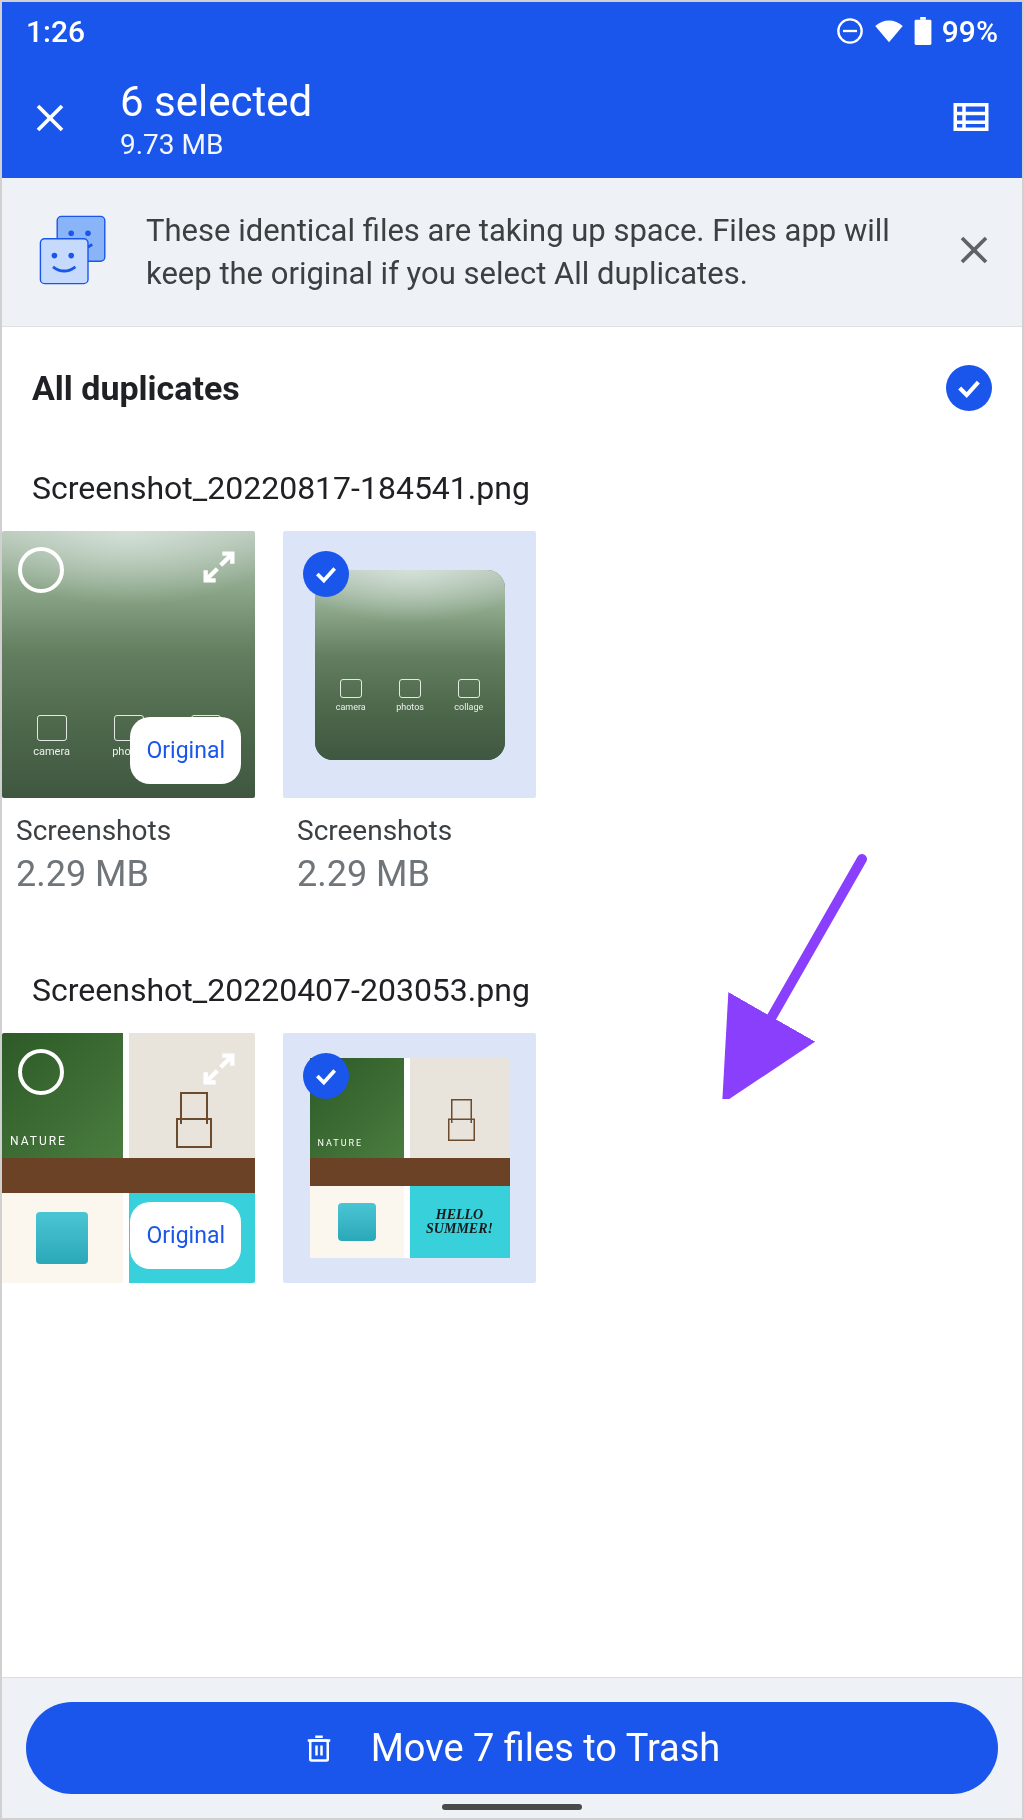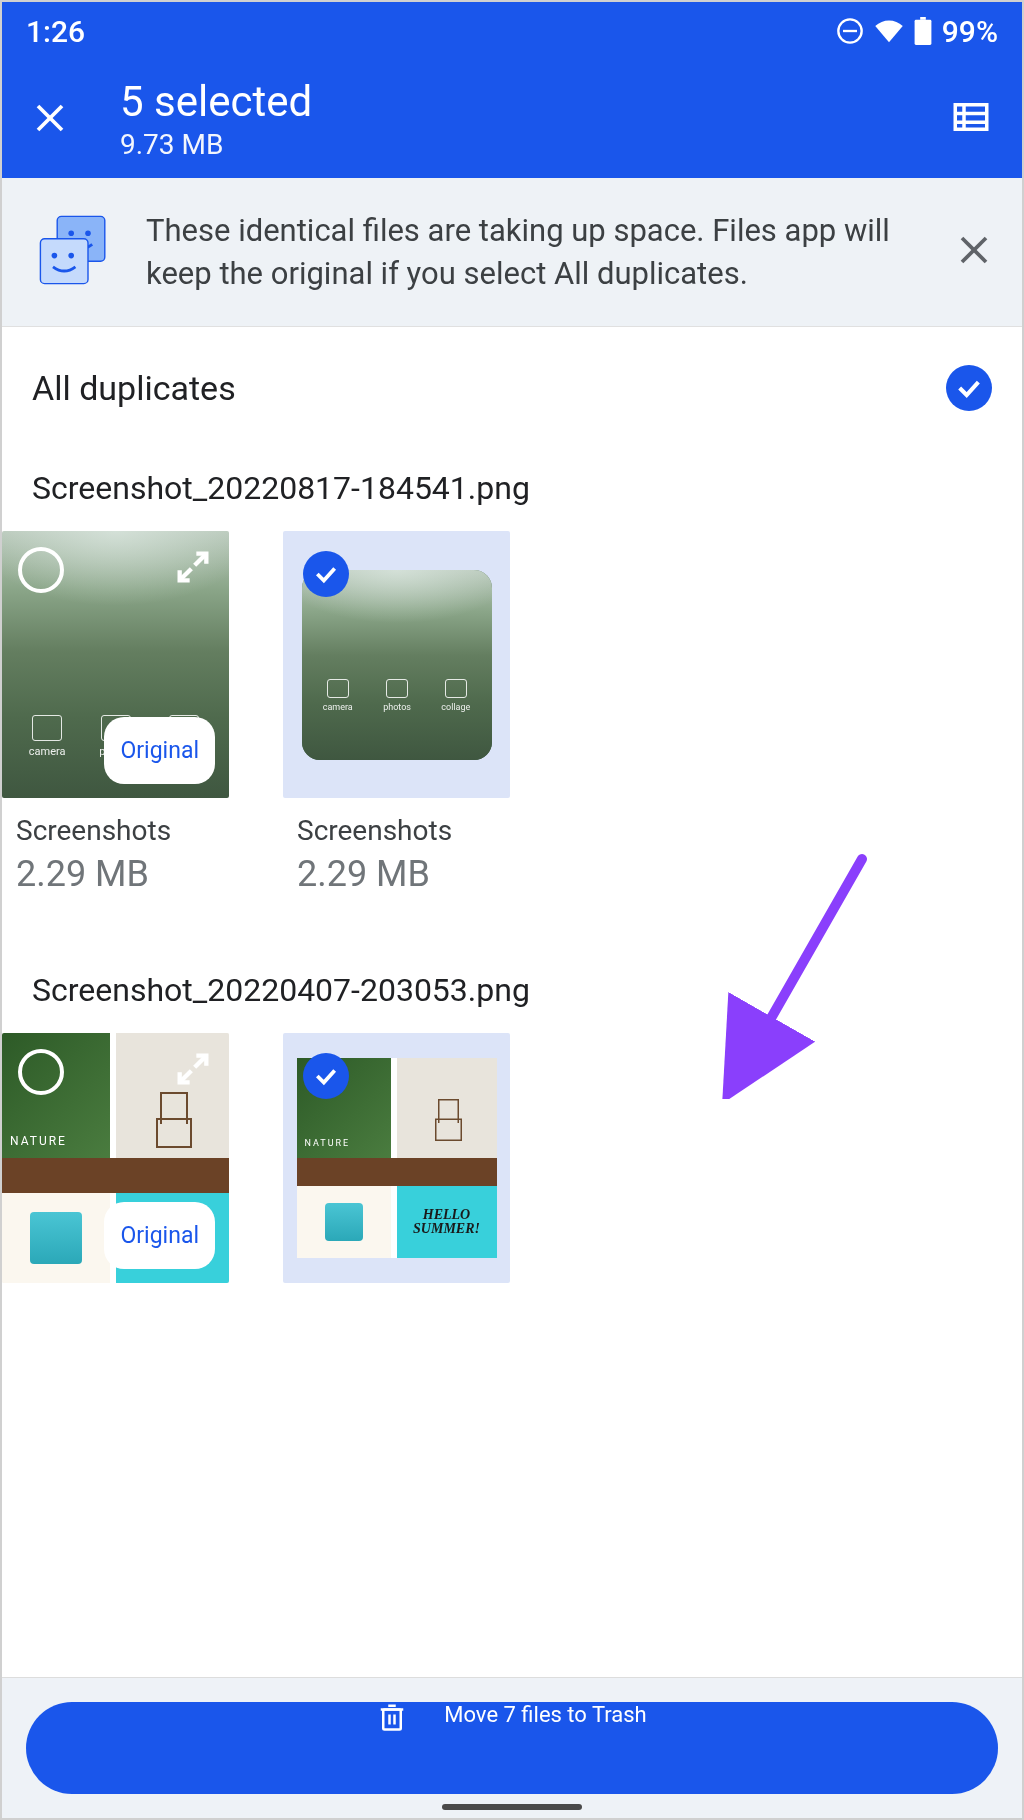--- a/index.html
+++ b/index.html
@@ -51,33 +51,33 @@
   }
   .banner-icon { flex-shrink: 0; margin-right: 30px; }
   .banner-text { flex: 1; font-size: 31px; color: #3c4043; line-height: 1.4; }
   .banner-close { color: #5f6368; cursor: pointer; margin-left: 20px; flex-shrink:0;}
   .section-all {
     display: flex;
     align-items: center;
     justify-content: space-between;
     padding: 38px 30px 28px 30px;
   }
-  .section-all-label { font-size: 34px; font-weight: 400; color: #202124; }
+  .section-all-label { font-size: 34px; font-weight: 700; color: #202124; }
   .check-circle {
     width: 46px; height: 46px; border-radius: 50%;
     background: #1a56eb; display: flex; align-items: center; justify-content: center;
   }
   .group-title {
     font-size: 32px; color: #202124; font-weight: 400;
     padding: 30px 30px 24px 30px;
   }
   .thumb-row { display: flex; gap: 14px; padding: 0 0 0 0; }
   .thumb-card { width: 267px; }
   .thumb {
-    width: 227px; height: 267px; position: relative;
+    width: 253px; height: 267px; position: relative;
     background: #556B5A;
     border-radius: 2px;
     overflow: hidden;
   }
   .thumb.selected { background: #dce4f8; display:flex; align-items:center; justify-content:center;}
   .thumb-inner {
     width: 190px; height: 190px; border-radius: 18px;
     background: linear-gradient(160deg,#6a8a6e 0%, #4a6a50 60%, #3a5940 100%);
     position:relative;
   }
@@ -136,22 +136,22 @@
   .hello{font-family:cursive;font-style:italic;font-weight:700;color:#1a1a1a;font-size:18px;line-height:1;}
   .thumb-collage.small .hello{font-size:14px;}
   .thumb-collage.small .c-top .a::after{font-size:9px;}
   .bottom-bar {
     position: absolute; bottom: 0; left: 0; right: 0;
     background: #eef2f7; padding: 24px 24px 24px 24px;
     border-top: 1px solid #ddd;
   }
   .trash-btn {
     background: #1a56eb; color: #fff; border-radius: 60px;
-    height: 92px; display: flex; align-items: flex-start; justify-content: center;
-    font-size: 22px; font-weight: 400; gap: 37px; cursor: pointer;
+    height: 92px; display: flex; align-items: center; justify-content: center;
+    font-size: 38px; font-weight: 400; gap: 37px; cursor: pointer;
   }
   .nav-handle {
     position:absolute; bottom:8px; left:50%; transform:translateX(-50%);
     width:140px; height:6px; background:#4a4a4a; border-radius:3px;
   }
   .arrow-annot {
     position: absolute;
     right: 130px;
     bottom: 180px;
     color: #8a3ffc;
@@ -182,21 +182,21 @@
 </div>
 
 <div class="app-bar">
   <span class="close-x">
     <svg width="36" height="36" viewBox="0 0 24 24" fill="none" stroke="#fff" stroke-width="2.5">
         <line x1="4" y1="4" x2="20" y2="20"></line>
         <line x1="20" y1="4" x2="4" y2="20"></line>
       </svg>
   </span>
   <div class="title-block">
-    <div class="title-main">5 selected</div>
+    <div class="title-main">6 selected</div>
     <div class="title-sub">9.73 MB</div>
   </div>
   <span class="view-toggle">
     <svg width="42" height="42" viewBox="0 0 24 24" fill="none" stroke="#fff" stroke-width="2">
         <rect x="3" y="5" width="18" height="14"></rect>
         <line x1="3" y1="10" x2="21" y2="10"></line>
         <line x1="3" y1="15" x2="21" y2="15"></line>
         <line x1="8" y1="5" x2="8" y2="19"></line>
       </svg>
   </span>

